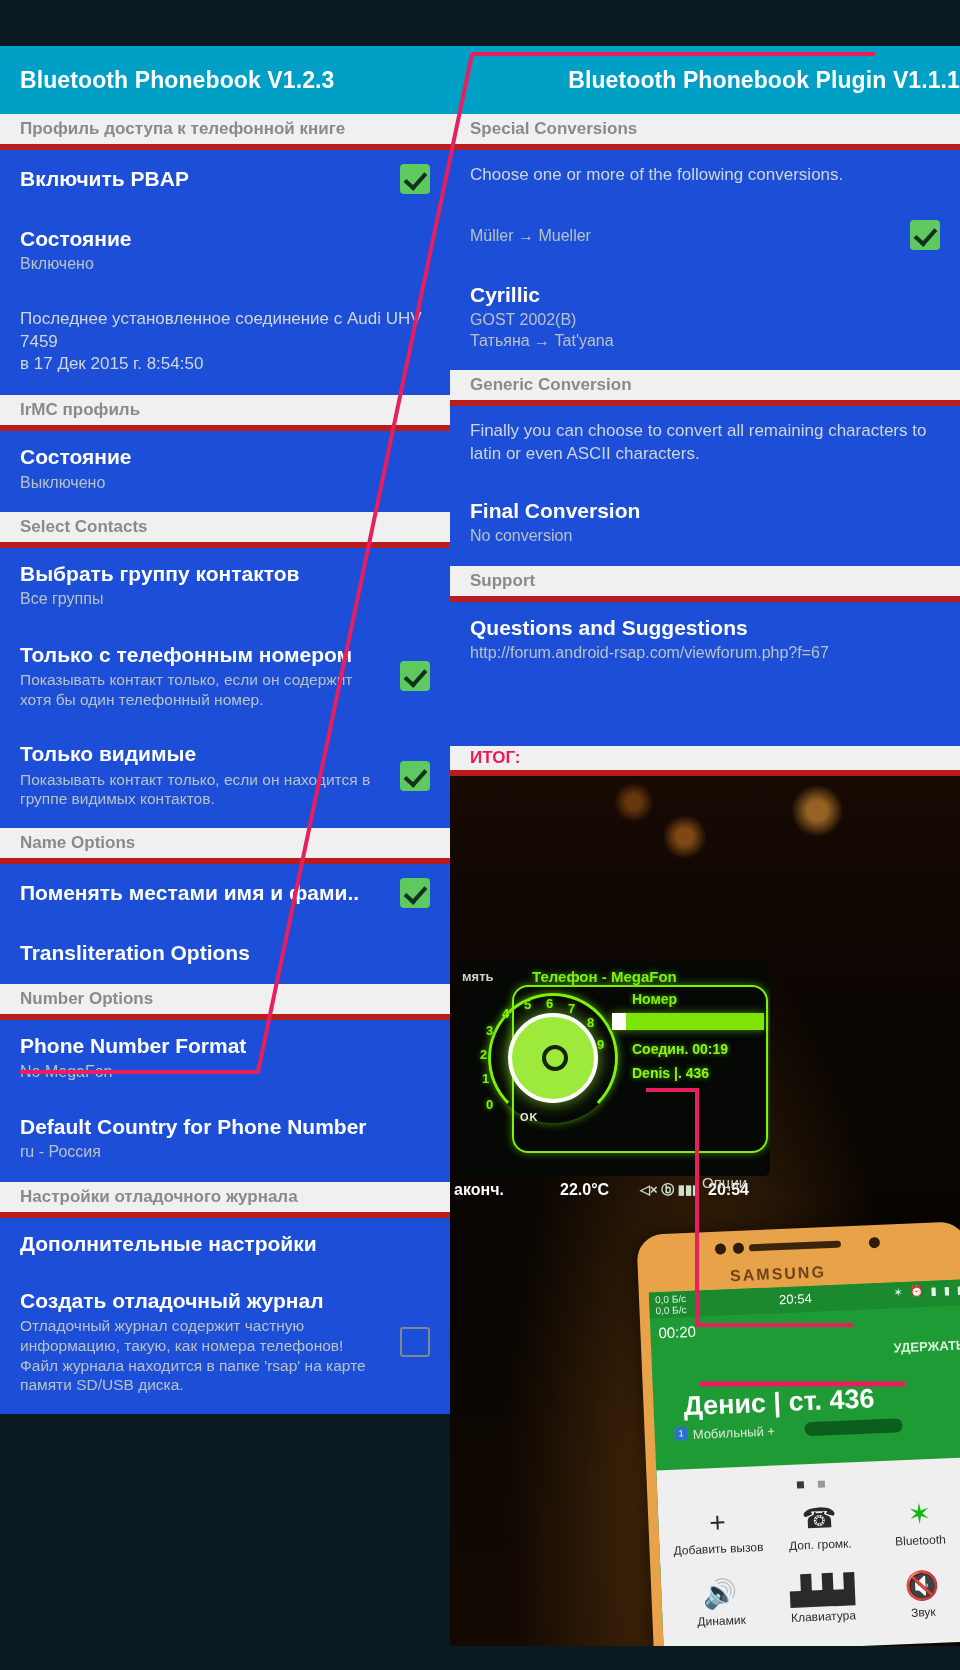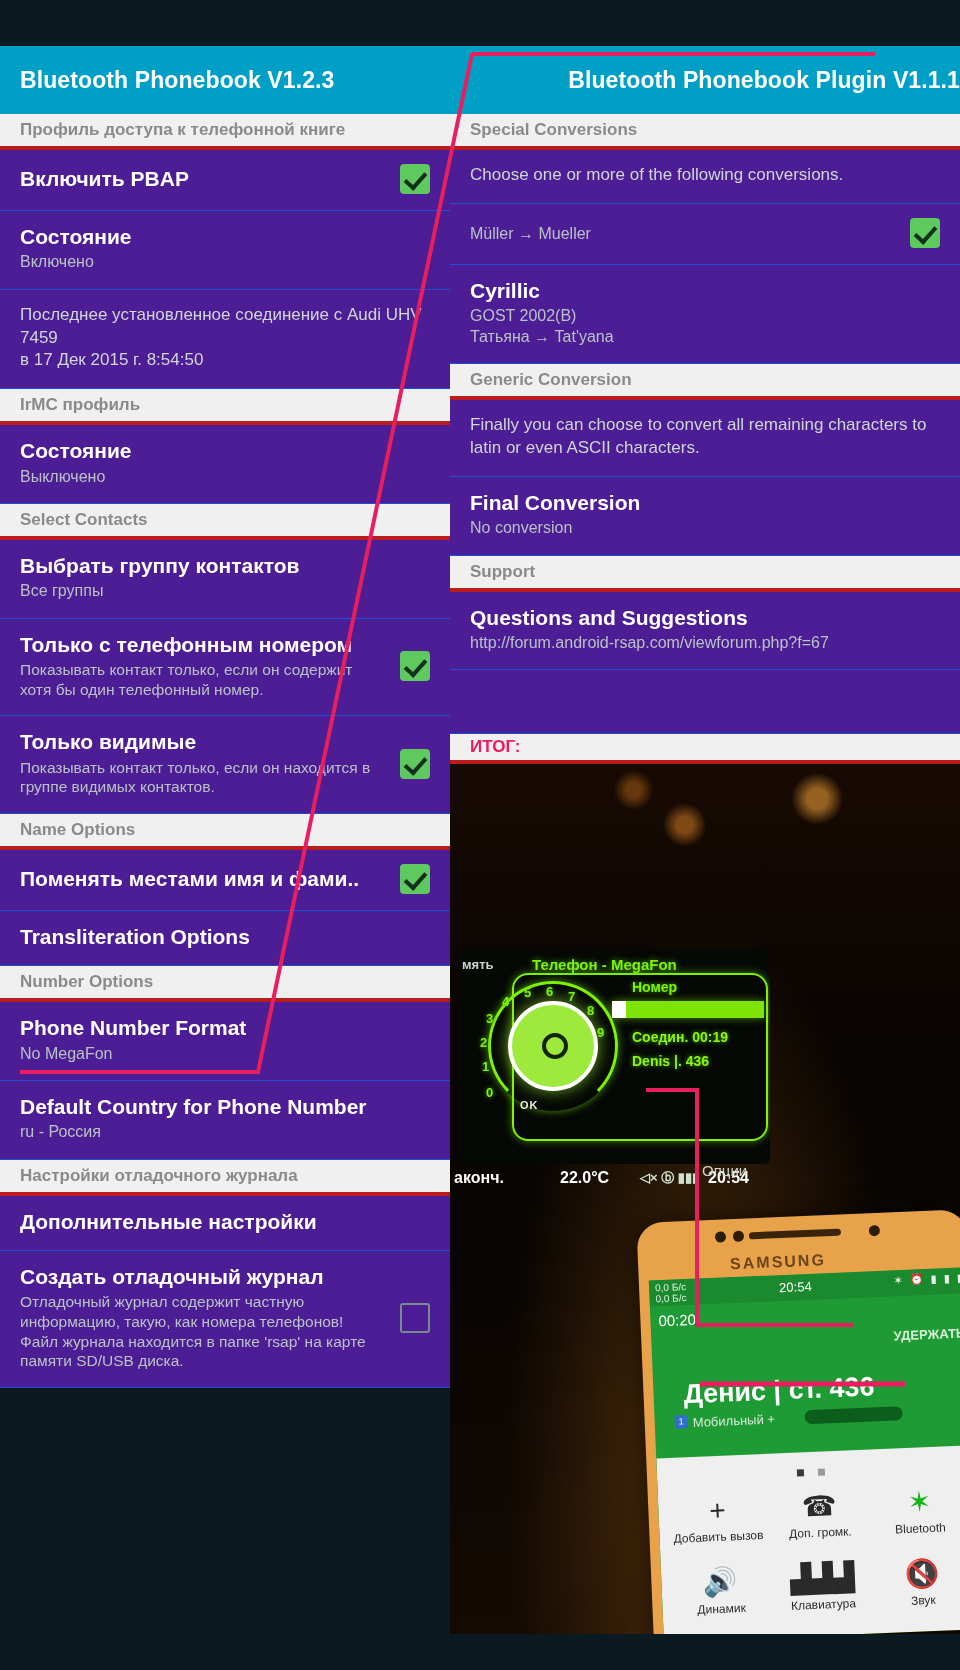--- a/index.html
+++ b/index.html
@@ -27,31 +27,31 @@
     color: #ffffff; font-size: 23px; font-weight: bold;
     letter-spacing: .1px;
   }
 
   
   .section-header {
     background: #f0f0f0; height: 36px;
     display: flex; align-items: center;
     padding-left: 20px;
     color: #8a8a8a; font-size: 17px; font-weight: bold;
-    border-bottom: 4px solid #b91c1c;
+    border-bottom: 6px solid #b91c1c;
   }
   .section-header.itog { color: #ec1a5d; background: #f0f0f0; height: 30px; }
 
   
   .pref {
     position: relative;
     display: flex; align-items: center;
     padding: 14px 20px 16px 20px;
-    border-bottom: 1px solid #1d4ed8;
-    background: #4c1d95;
+    border-bottom: 3px solid #1d4ed8;
+    background: #1d4ed8;
     min-height: 50px;
   }
   .pref-texts { flex: 1 1 auto; padding-right: 8px; }
   .pref-title {
     color: #ffffff; font-size: 21px; font-weight: bold;
     line-height: 1.15; white-space: pre-wrap;
   }
   .pref-title.plain { font-weight: bold; }
   .pref-sub {
     color: #b9c3c6; font-size: 16px; line-height: 1.28;

